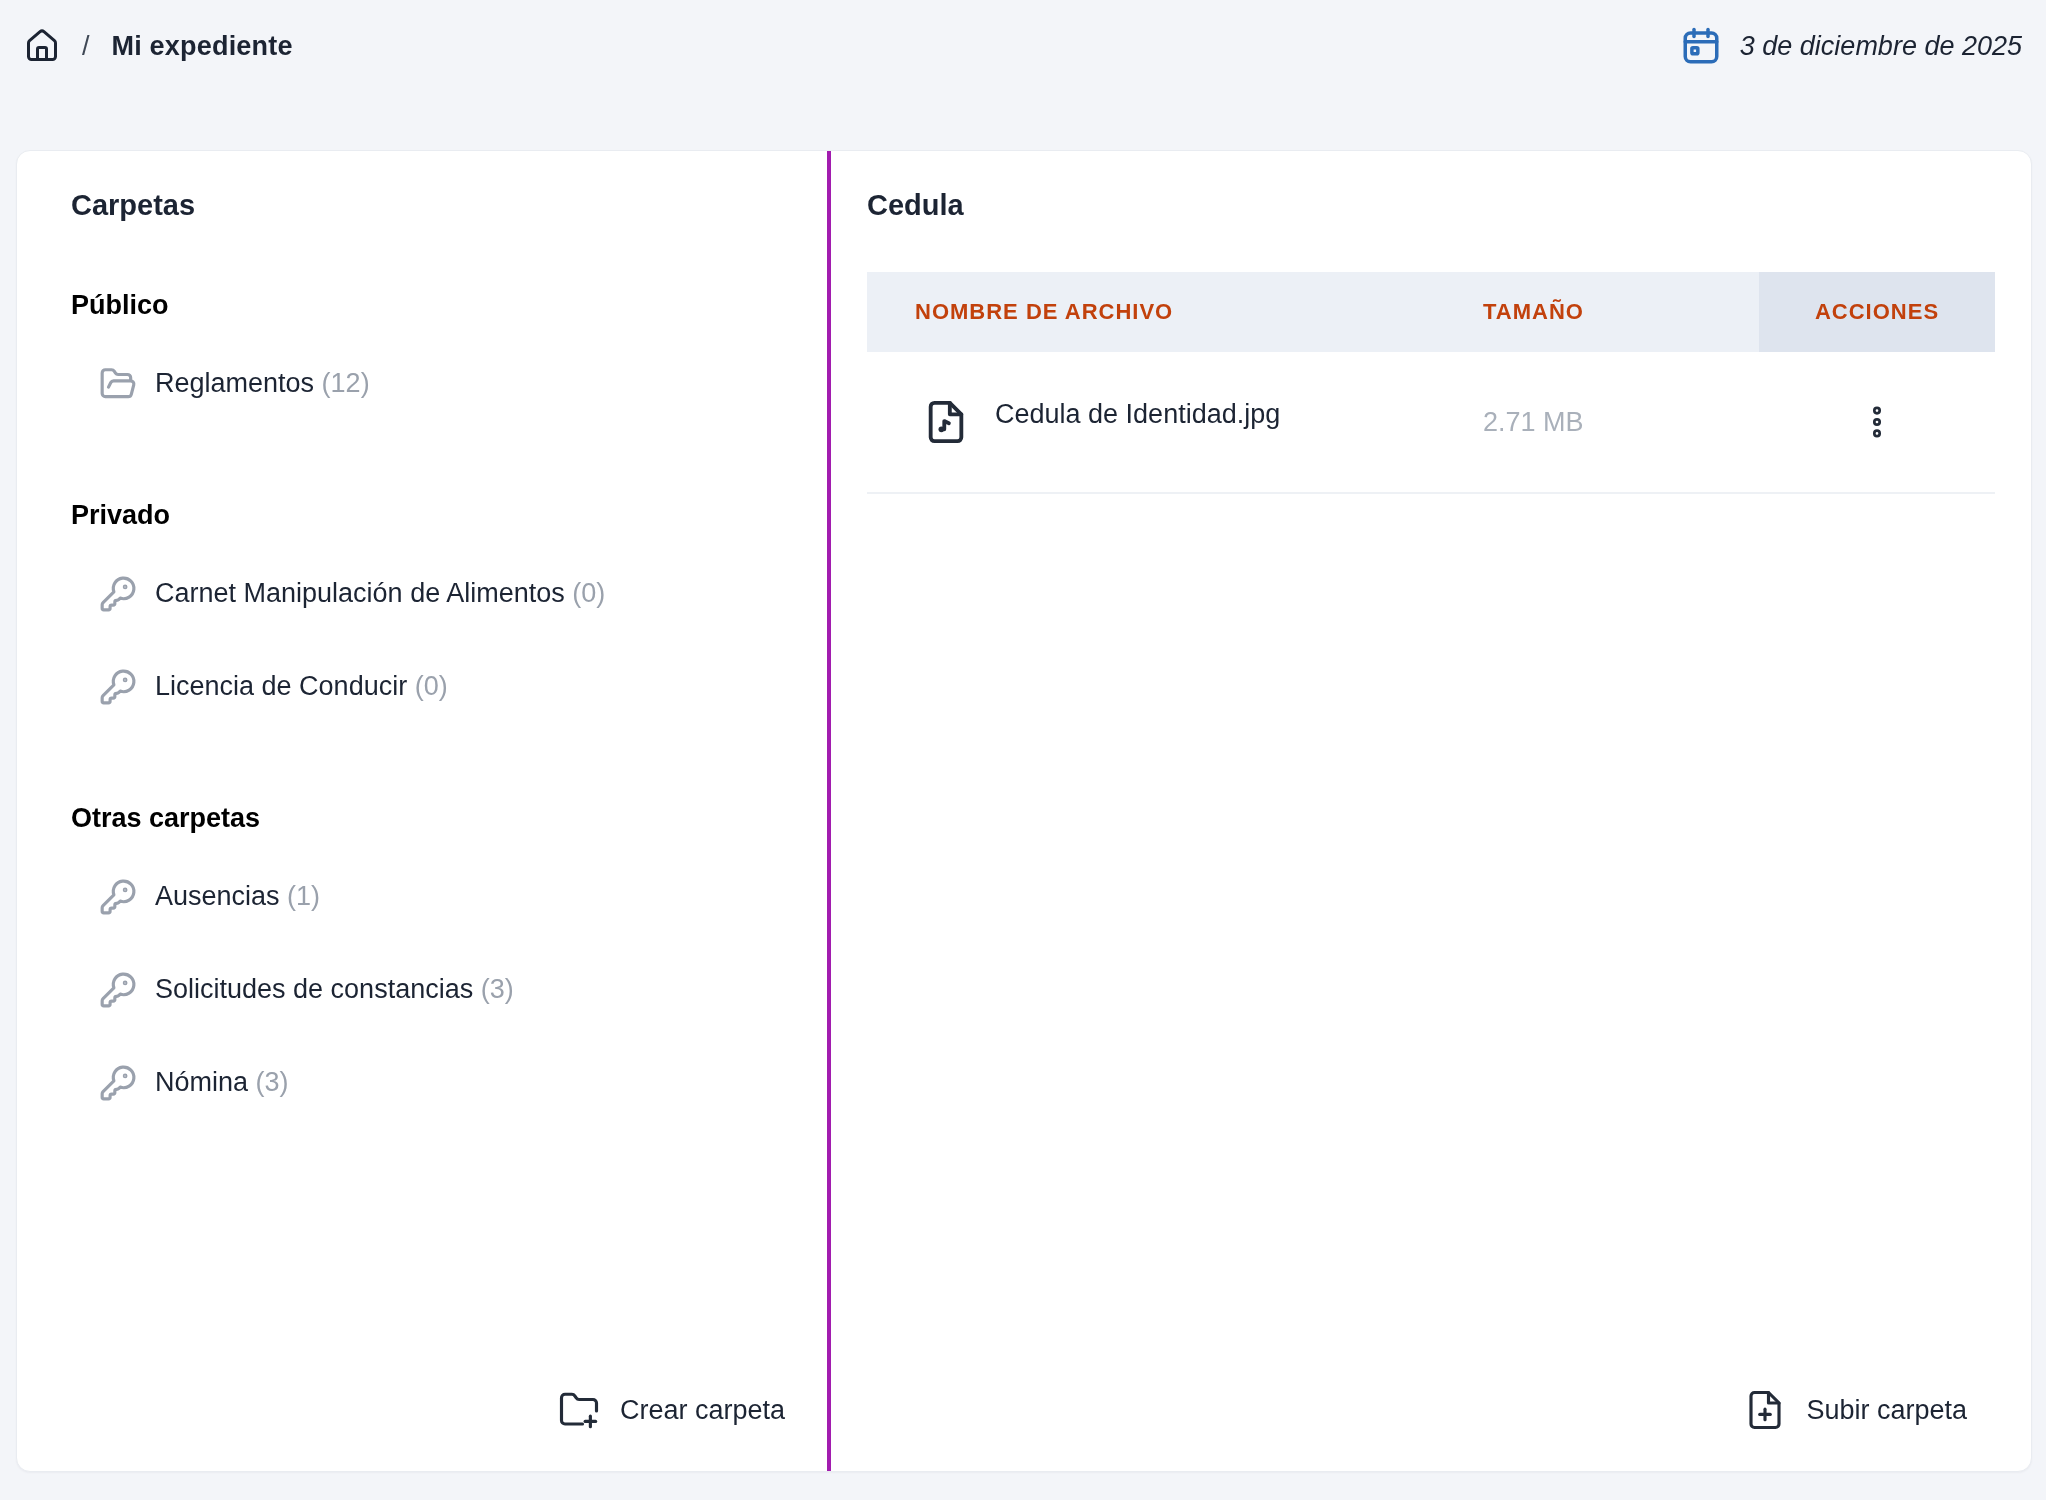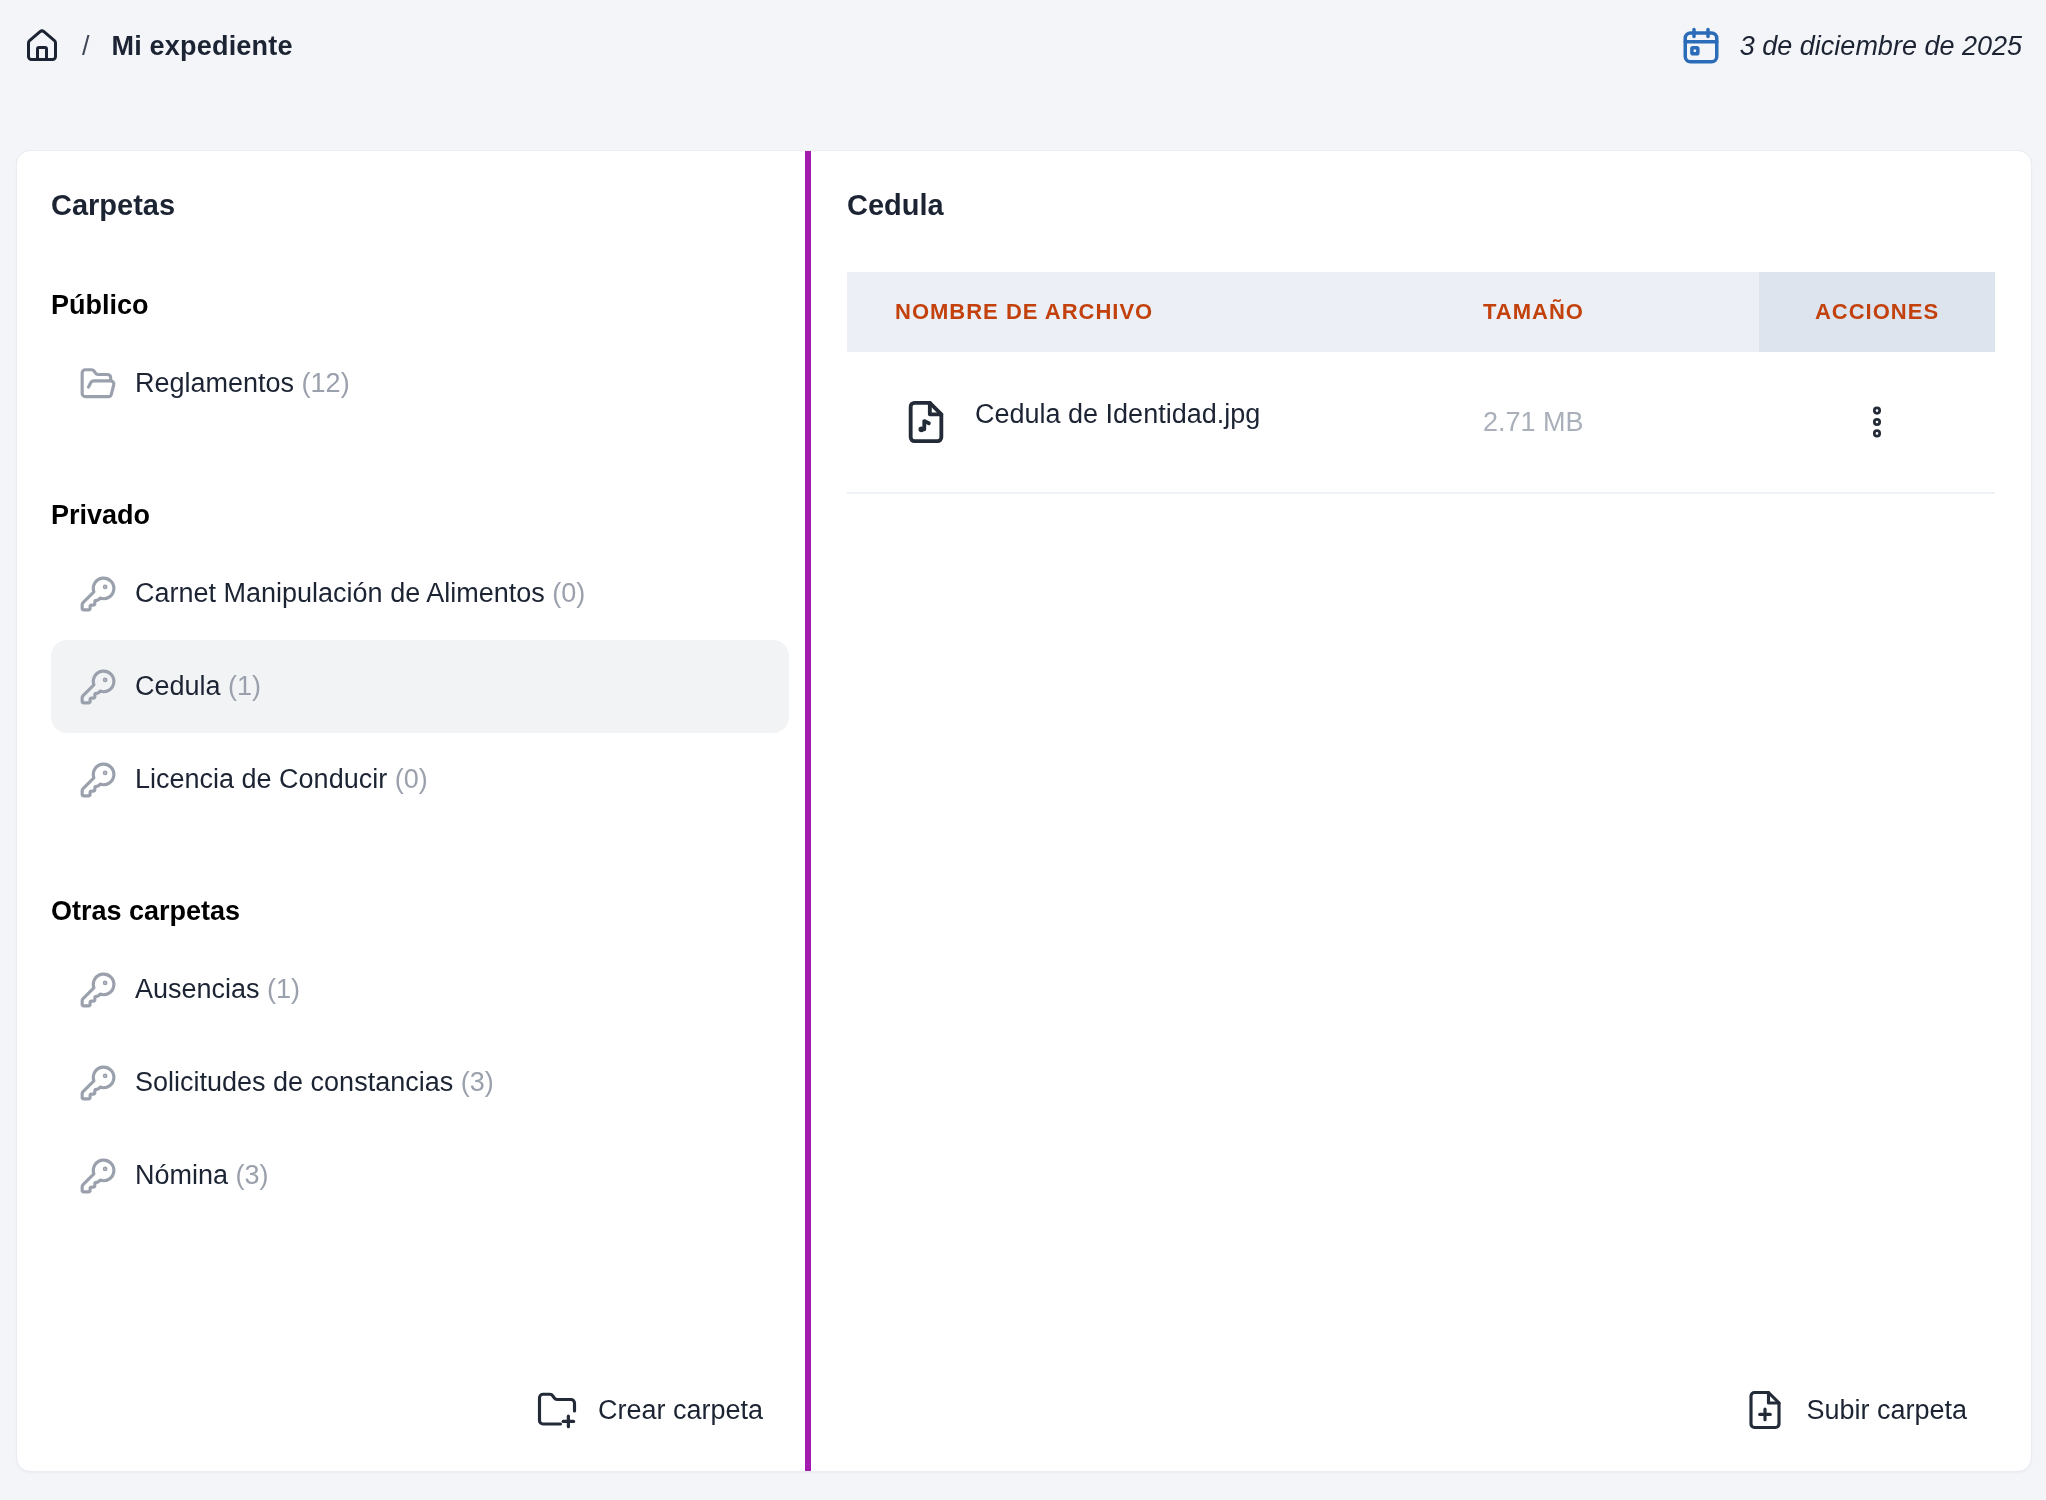--- a/index.html
+++ b/index.html
@@ -38,23 +38,23 @@
     border:1px solid #e9ecf1;
     border-radius:14px;
     box-shadow:0 1px 2px rgba(16,24,40,.04);
     display:flex;
     overflow:hidden;
   }
 
   
   .sidebar {
     width:794px; flex-shrink:0;
-    border-right:6px solid #a21caf;
+    border-right:4px solid #a21caf;
     padding:40px 16px 40px 34px;
-    display:flex; flex-direction:column;
+    display:flex; flex-direction:column;margin-left:20px;
   }
   .panel-title { font-size:29px; font-weight:700; line-height:1; color:#1c2433; }
   .section { margin-top:70px; }
   .section-label { font-size:27px; font-weight:700; color:#000000; margin-bottom:16px; }
   .folder-item {
     display:flex; align-items:flex-start;
     gap:18px;
     padding:24px 56px 24px 28px;
     border-radius:16px;
     cursor:pointer;
@@ -154,29 +154,20 @@
     <div class="section">
       <div class="section-label">Privado</div>
       <div class="folder-item">
         <span class="f-ic">
           <svg width="38" height="38" viewBox="0 0 24 24" fill="none" stroke="currentColor" stroke-width="2" stroke-linecap="round" stroke-linejoin="round">
             <path d="M2.586 17.414A2 2 0 0 0 2 18.828V21a1 1 0 0 0 1 1h3a1 1 0 0 0 1-1v-1a1 1 0 0 1 1-1h1a1 1 0 0 0 1-1v-1a1 1 0 0 1 1-1h.172a2 2 0 0 0 1.414-.586l.814-.814a6.5 6.5 0 1 0-4-4z"></path>
             <circle cx="16.5" cy="7.5" r=".5" fill="currentColor"></circle>
           </svg>
         </span>
         <span class="item-text"><span>Carnet Manipulación de Alimentos</span> <span class="count">(0)</span></span>
-      </div>
-      <div class="folder-item selected">
-        <span class="f-ic">
-          <svg width="38" height="38" viewBox="0 0 24 24" fill="none" stroke="currentColor" stroke-width="2" stroke-linecap="round" stroke-linejoin="round">
-            <path d="M2.586 17.414A2 2 0 0 0 2 18.828V21a1 1 0 0 0 1 1h3a1 1 0 0 0 1-1v-1a1 1 0 0 1 1-1h1a1 1 0 0 0 1-1v-1a1 1 0 0 1 1-1h.172a2 2 0 0 0 1.414-.586l.814-.814a6.5 6.5 0 1 0-4-4z"></path>
-            <circle cx="16.5" cy="7.5" r=".5" fill="currentColor"></circle>
-          </svg>
-        </span>
-        <span class="item-text"><span>Cedula</span> <span class="count">(1)</span></span>
       </div>
       <div class="folder-item">
         <span class="f-ic">
           <svg width="38" height="38" viewBox="0 0 24 24" fill="none" stroke="currentColor" stroke-width="2" stroke-linecap="round" stroke-linejoin="round">
             <path d="M2.586 17.414A2 2 0 0 0 2 18.828V21a1 1 0 0 0 1 1h3a1 1 0 0 0 1-1v-1a1 1 0 0 1 1-1h1a1 1 0 0 0 1-1v-1a1 1 0 0 1 1-1h.172a2 2 0 0 0 1.414-.586l.814-.814a6.5 6.5 0 1 0-4-4z"></path>
             <circle cx="16.5" cy="7.5" r=".5" fill="currentColor"></circle>
           </svg>
         </span>
         <span class="item-text"><span>Licencia de Conducir</span> <span class="count">(0)</span></span>
       </div>

